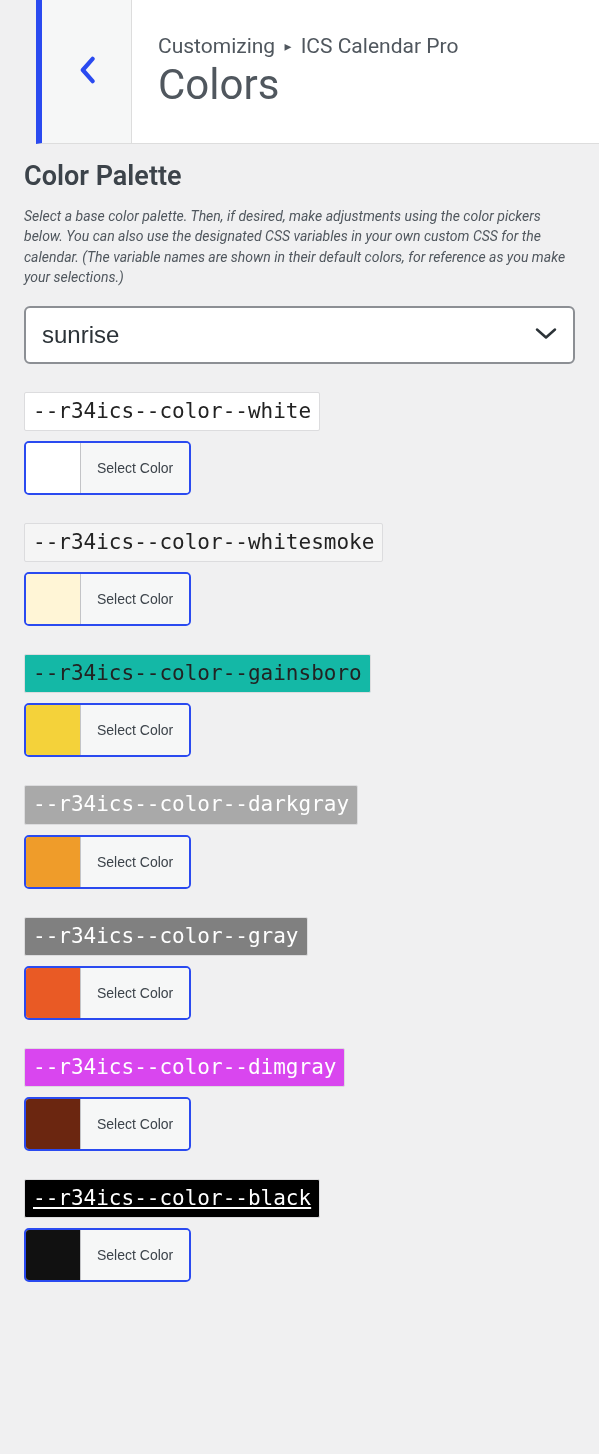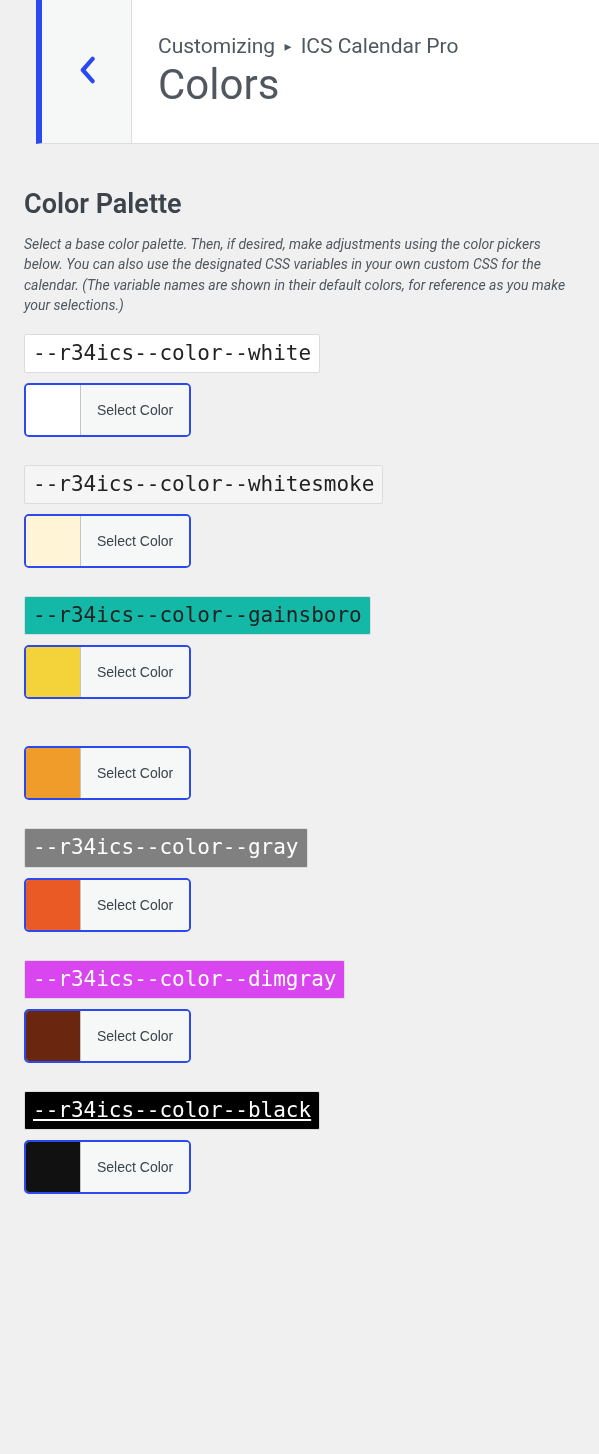--- a/index.html
+++ b/index.html
@@ -41,21 +41,21 @@
     margin-bottom: 4px;
   }
   .breadcrumb .sep { margin: 0 4px; font-size: 14px; position: relative; top: -2px;}
   .page-title {
     font-size: 42px;
     font-weight: 400;
     color: #50575e;
     line-height: 1.1;
   }
   .content {
-    padding: 44px 24px;
+    padding: 16px 24px;
   }
   .section-title {
     font-size: 27px;
     font-weight: 600;
     color: #3c434a;
     margin-bottom: 14px;
   }
   .section-desc {
     font-size: 14px;
     font-style: italic;
@@ -142,35 +142,45 @@
       <span>ICS Calendar Pro</span>
     </div>
     <div class="page-title">Colors</div>
   </div>
 </div>
 
 <div class="content">
   <div class="section-title">Color Palette</div>
   <div class="section-desc">Select a base color palette. Then, if desired, make adjustments using the color pickers below. You can also use the designated CSS variables in your own custom CSS for the calendar. (The variable names are shown in their default colors, for reference as you make your selections.)</div>
 
+  <div class="select-wrap">
+    <select class="palette-select">
+      <option>sunrise</option>
+    </select>
+    <span class="select-caret">
+      <svg viewBox="0 0 22 14" fill="none" stroke="#2c3338" stroke-width="2.5" stroke-linecap="round" stroke-linejoin="round">
+          <polyline points="2,3 11,11 20,3"></polyline>
+        </svg>
+    </span>
+  </div>
 
   <div id="colors-container">
       <div class="color-row"><div class="var-label" style="background: rgb(255, 255, 255); color: rgb(34, 34, 34);">--r34ics--color--white</div><br><div class="picker">
           <div class="swatch" style="background: rgb(255, 255, 255);"></div>
           <button class="select-btn">Select Color</button>
         </div></div>
       <div class="color-row"><div class="var-label" style="background: rgb(245, 245, 245); color: rgb(34, 34, 34);">--r34ics--color--whitesmoke</div><br><div class="picker">
           <div class="swatch" style="background: rgb(255, 245, 214);"></div>
           <button class="select-btn">Select Color</button>
         </div></div>
       <div class="color-row"><div class="var-label" style="background: #14b8a6; color: rgb(34, 34, 34);">--r34ics--color--gainsboro</div><br><div class="picker">
           <div class="swatch" style="background: rgb(244, 210, 58);"></div>
           <button class="select-btn">Select Color</button>
         </div></div>
-      <div class="color-row"><br><div class="picker">
+      <div class="color-row"><div class="var-label" style="background: rgb(169, 169, 169); color: rgb(255, 255, 255);">--r34ics--color--darkgray</div><br><div class="picker">
           <div class="swatch" style="background: rgb(239, 156, 42);"></div>
           <button class="select-btn">Select Color</button>
         </div></div>
       <div class="color-row"><div class="var-label" style="background: rgb(128, 128, 128); color: rgb(255, 255, 255);">--r34ics--color--gray</div><br><div class="picker">
           <div class="swatch" style="background: rgb(233, 90, 37);"></div>
           <button class="select-btn">Select Color</button>
         </div></div>
       <div class="color-row"><div class="var-label" style="background: #d946ef; color: rgb(255, 255, 255);">--r34ics--color--dimgray</div><br><div class="picker">
           <div class="swatch" style="background: rgb(107, 38, 16);"></div>
           <button class="select-btn">Select Color</button>

